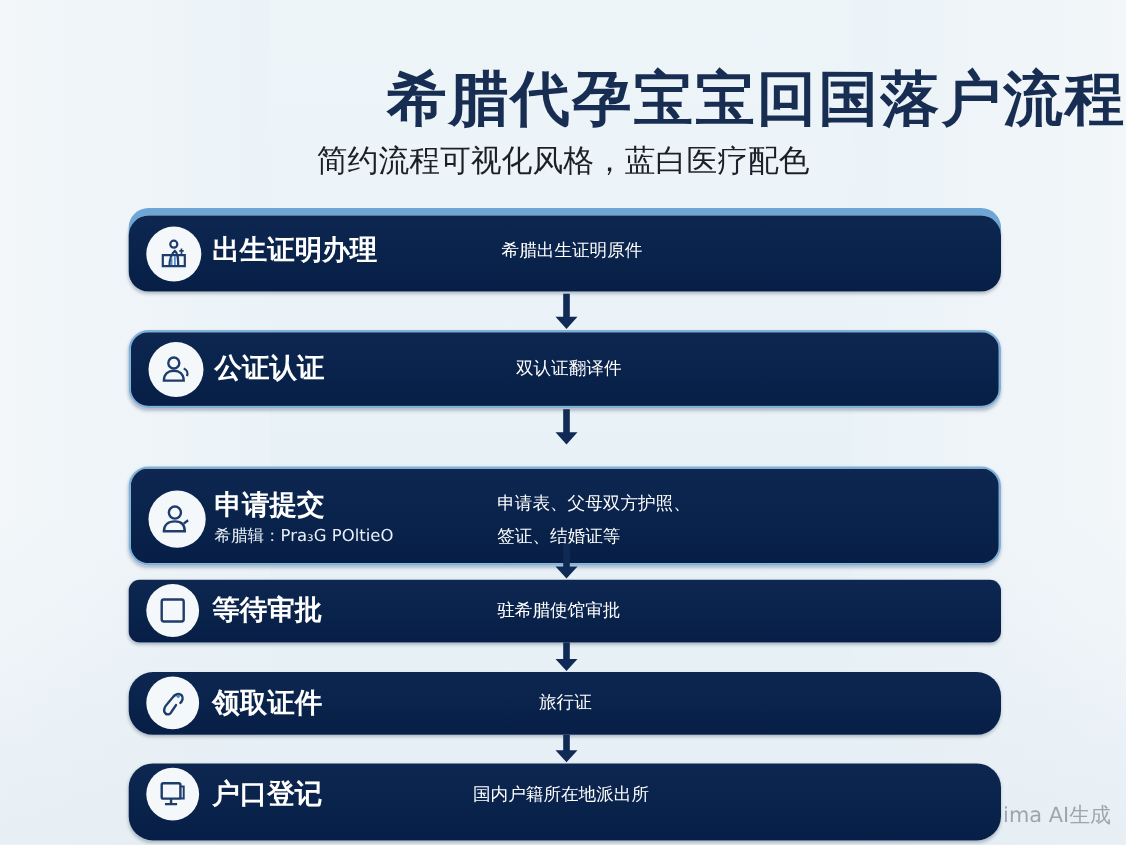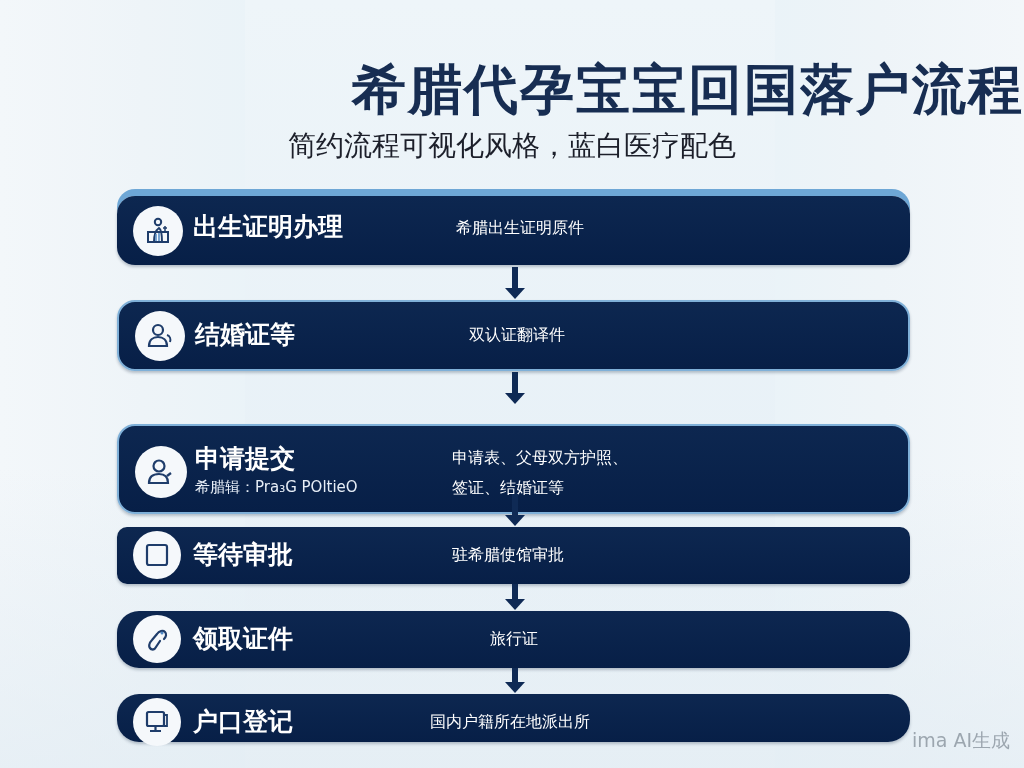--- a/index.html
+++ b/index.html
@@ -89,21 +89,21 @@
 </div>
 
 <div class="step bordered" style="top:300px; height:71px;">
   <div class="icon-circle" style="top:9px;">
     <svg width="30" height="30" viewBox="0 0 30 30">
       <circle cx="13" cy="9" r="5" fill="none" stroke="#1f3d6b" stroke-width="2.2"></circle>
       <path d="M4 25 c0-6 4-9 9-9 c5 0 9 3 9 9 z" fill="none" stroke="#1f3d6b" stroke-width="2.2"></path>
       <path d="M22 14 c3 1 4 4 3 7" fill="none" stroke="#1f3d6b" stroke-width="2"></path>
     </svg>
   </div>
-  <div class="step-title" style="top:16px;">结婚证等</div>
+  <div class="step-title" style="top:16px;">公证认证</div>
   <div class="step-detail" style="left:350px; top:18px;">双认证翻译件</div>
 </div>
 
 <div class="arrow" style="top:372px; height:32px;">
   <div class="shaft" style="height:22px;"></div>
   <div class="head" style="top:21px;"></div>
 </div>
 
 <div class="step bordered" style="top:424px; height:90px;">
   <div class="icon-circle" style="top:20px; width:52px; height:52px;">
@@ -149,21 +149,21 @@
   </div>
   <div class="step-title" style="top:11px;text-align:right;">领取证件</div>
   <div class="step-detail" style="left:373px; top:13px;">旅行证</div>
 </div>
 
 <div class="arrow" style="top:668px; height:26px;">
   <div class="shaft" style="height:15px;"></div>
   <div class="head" style="top:14px;"></div>
 </div>
 
-<div class="step" style="top:694px; height:48px; border-radius:22px;">
+<div class="step" style="top:694px; height:70px; border-radius:22px;">
   <div class="icon-circle" style="top:4px; width:48px; height:48px;">
     <svg width="28" height="28" viewBox="0 0 28 28">
       <rect x="4" y="4" width="17" height="14" rx="1.5" fill="none" stroke="#1f3d6b" stroke-width="2.2"></rect>
       <path d="M21 7 h3 v11 h-3" fill="none" stroke="#1f3d6b" stroke-width="1.8"></path>
       <path d="M12.5 18 v4 M7 23 h11" stroke="#1f3d6b" stroke-width="2.2"></path>
     </svg>
   </div>
   <div class="step-title" style="top:11px;">户口登记</div>
   <div class="step-detail" style="left:313px; top:13px;">国内户籍所在地派出所</div>
 </div>

